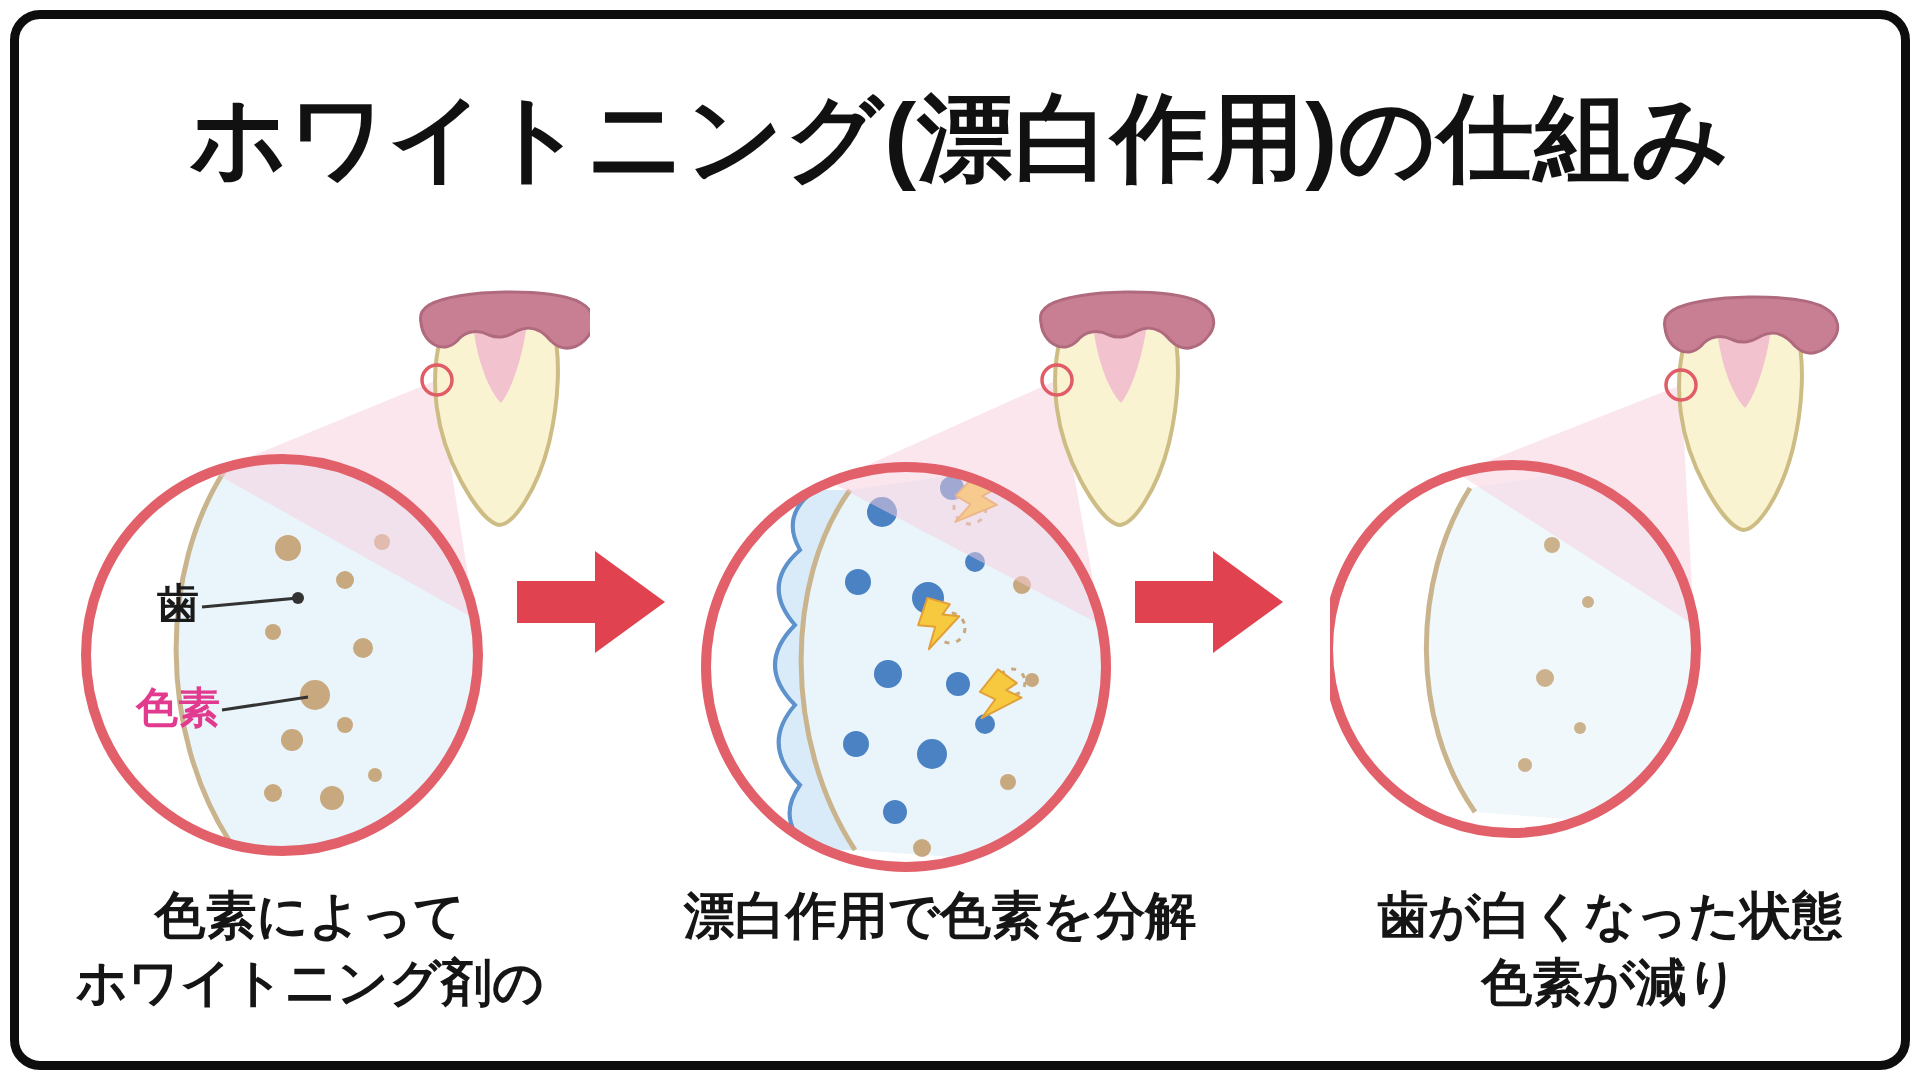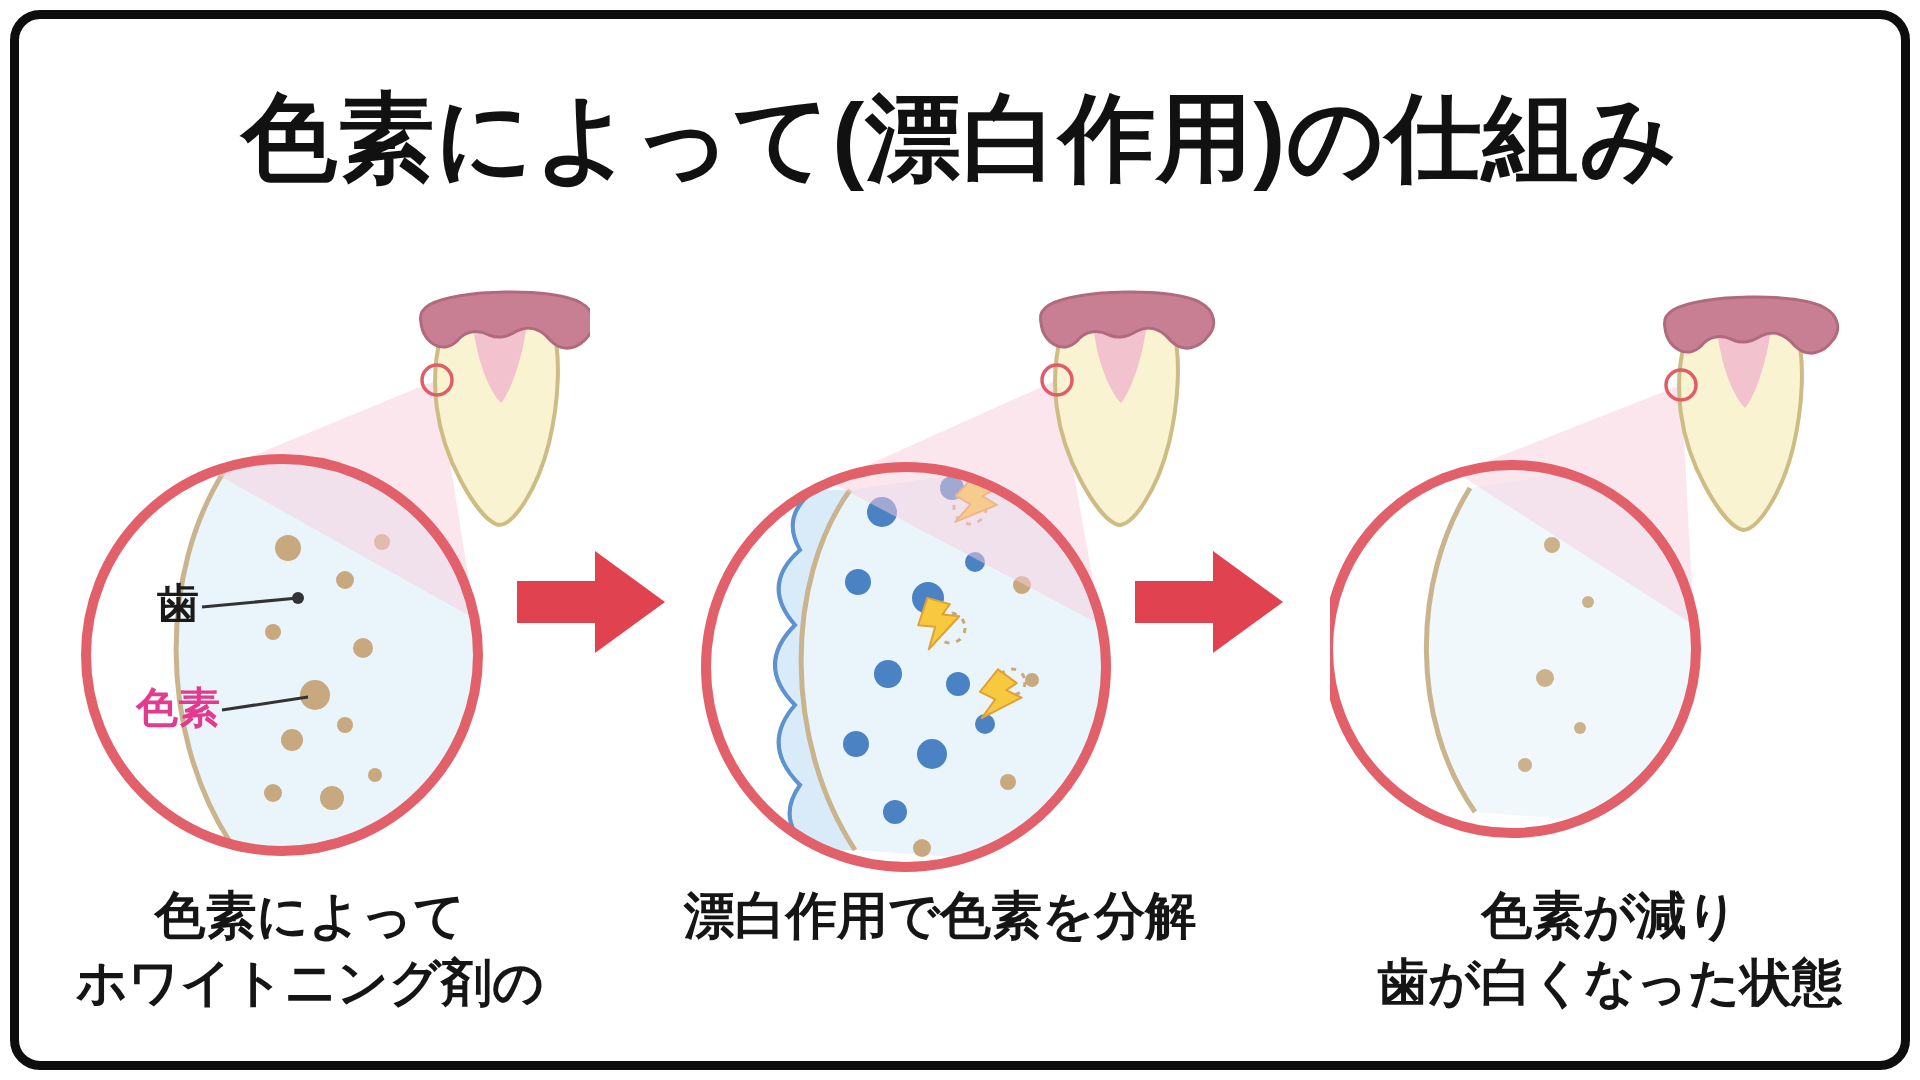--- a/index.html
+++ b/index.html
@@ -74,21 +74,21 @@
       <path d="M26,40 C14,86 20,138 46,186 C60,212 74,228 84,230 C98,230 122,196 134,148 C144,106 146,60 138,34 C100,14 58,20 26,40 Z" fill="#faf3d2" stroke="#cdbd84" stroke-width="4"></path>
       <path d="M58,30 C62,66 74,96 86,108 C96,96 108,62 112,28 C94,18 74,18 58,30 Z" fill="#f3c2cf"></path>
       <path d="M14,10 C40,-6 140,-8 166,8 C180,16 182,30 174,40 C164,54 148,58 136,46 C126,34 114,30 102,36 C92,42 84,44 74,40 C62,34 50,36 42,46 C28,60 8,48 6,28 C4,18 8,14 14,10 Z" fill="#c87f93" stroke="#b06a7e" stroke-width="3"></path>
     </g>
     <path id="bolt" d="M16,0 L36,12 L26,20 L42,26 L4,50 L16,30 L0,24 Z" fill="#f7c93f" stroke="#e2a138" stroke-width="2" stroke-linejoin="round"></path>
   </defs>
 </svg>
 
 <div class="frame"></div>
 
-<div class="title">色素によって(漂白作用)の仕組み</div>
+<div class="title">ホワイトニング(漂白作用)の仕組み</div>
 
 <svg id="panel1" class="panel-svg" viewBox="0 0 560 640">
   <defs>
       <clipPath id="clip1">
         <circle cx="252" cy="405" r="192"></circle>
       </clipPath>
     </defs>
   <g clip-path="url(#clip1)">
     <circle cx="252" cy="405" r="192" fill="#ffffff"></circle>
     <path d="M195,220 C130,320 128,480 200,592 L470,620 L470,190 Z" fill="#e9f5fa"></path>
@@ -203,15 +203,15 @@
 </svg>
 
 <div id="caption1" class="caption">
   <div>色素によって</div>
   <div>ホワイトニング剤の</div>
 </div>
 <div id="caption2" class="caption">
   <div>漂白作用で色素を分解</div>
 </div>
 <div id="caption3" class="caption">
+  <div>歯が白くなった状態</div>
   <div>色素が減り</div>
-  <div>歯が白くなった状態</div>
 </div>
 
 </body></html>

